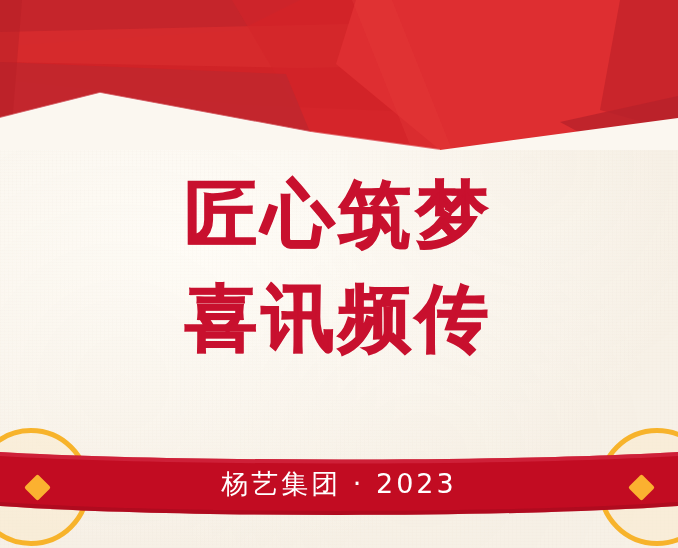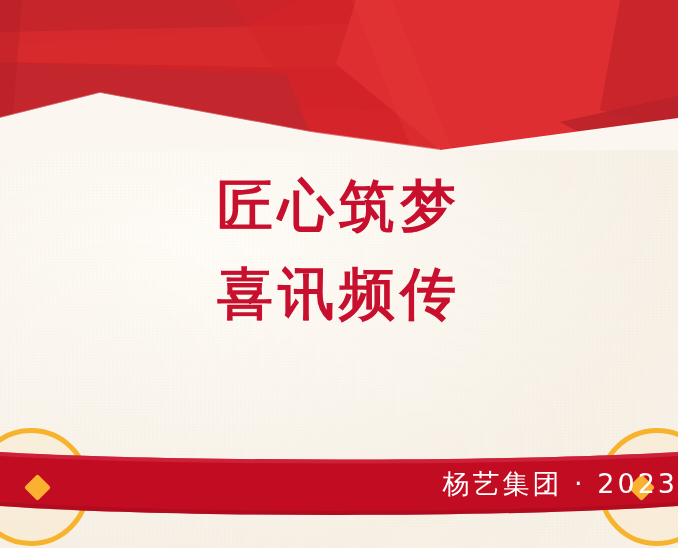--- a/index.html
+++ b/index.html
@@ -53,22 +53,22 @@
     position: absolute;
     left: 0;
     top: 178px;
     width: 678px;
     text-align: center;
     z-index: 6;
   }
   .title-line {
     display: block;
     font-family: "DejaVu Sans", "Liberation Sans", sans-serif;
-    font-weight: 400;
-    font-size: 56px;
+    font-weight: 700;
+    font-size: 72px;
     line-height: 1.0;
     letter-spacing: 5px;
     color: #c8102e;
     white-space: nowrap;
     -webkit-text-stroke: 1.6px #c8102e;
     text-shadow: 0 1px 0 rgba(200,16,46,.45);
   }
   .title-line.second { margin-top: 32px; }
 
   
@@ -93,21 +93,21 @@
     height: 92px;
     z-index: 4;
   }
   .ribbon-wrap svg { display: block; }
 
   .ribbon-text {
     position: absolute;
     left: 0;
     top: 466px;
     width: 678px;
-    text-align: right;
+    text-align: center;
     z-index: 5;
     font-family: "DejaVu Sans", "Liberation Sans", sans-serif;
     font-size: 27px;
     font-weight: 400;
     letter-spacing: 3px;
     color: #ffffff;
     white-space: nowrap;
   }
 
   .diamond {

